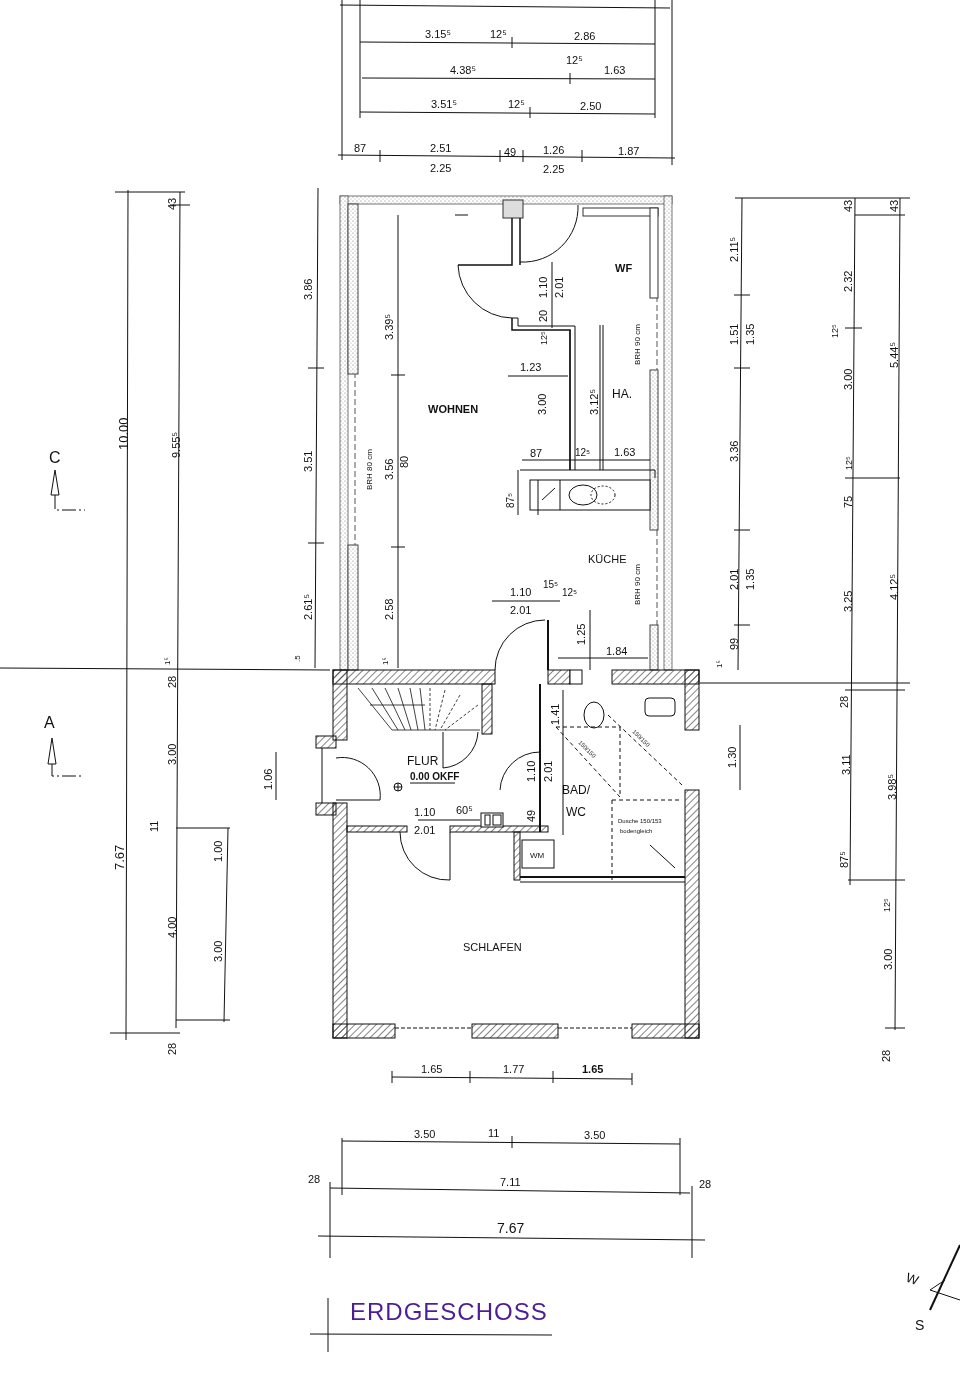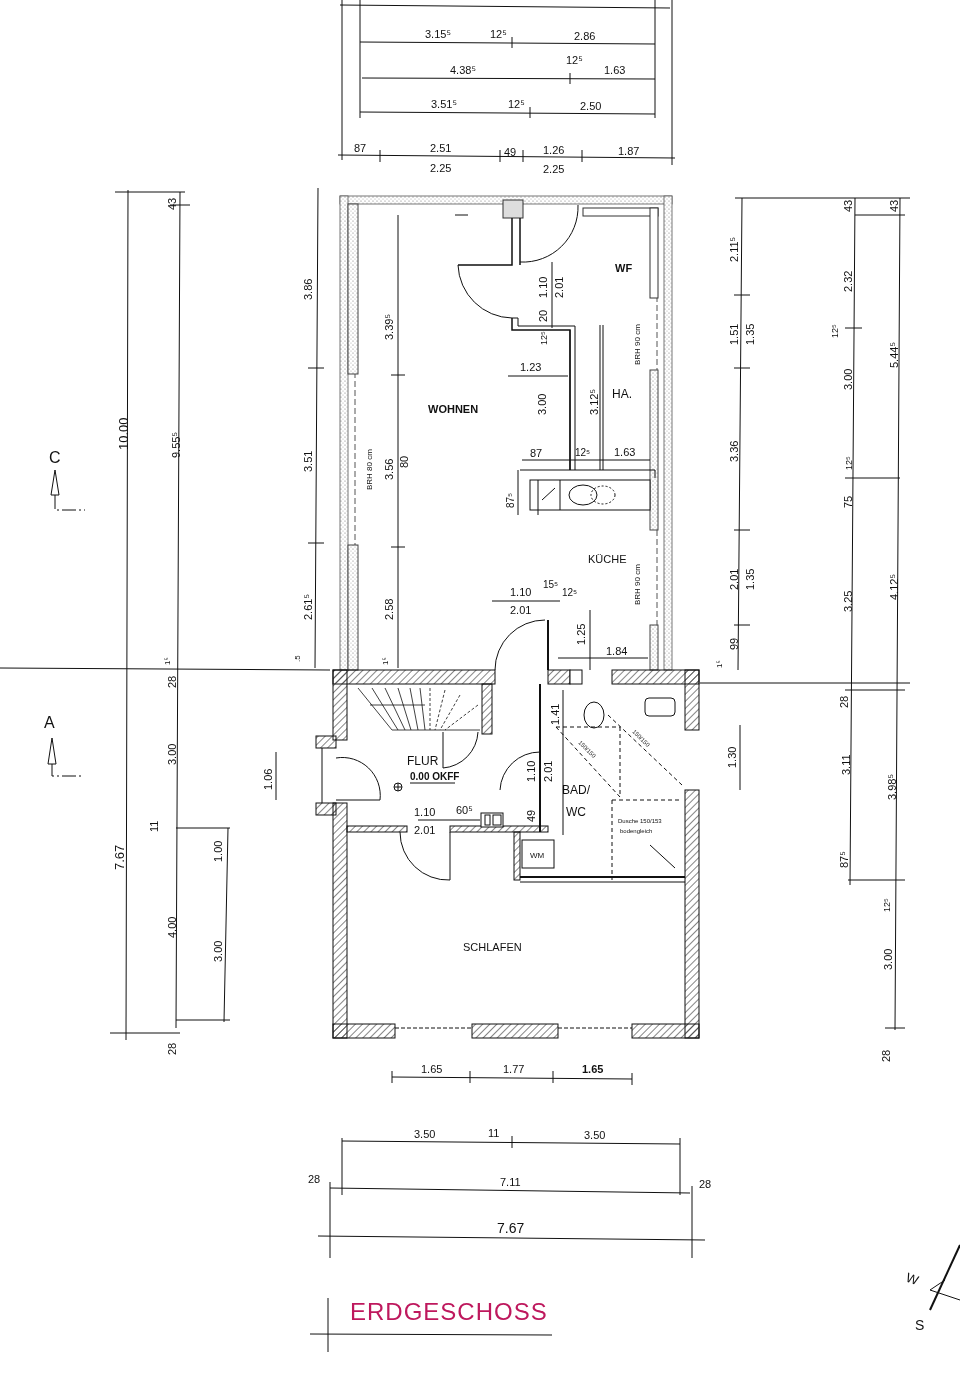--- a/index.html
+++ b/index.html
@@ -1,21 +1,21 @@
 <!DOCTYPE html>
 <html><head>
 <meta charset="utf-8">
 <style>
   html, body { margin:0; padding:0; background:#fff; }
   body { width:960px; height:1374px; position:relative; overflow:hidden; font-family:"Liberation Sans", sans-serif; color:#111; }
   svg { position:absolute; left:0; top:0; }
   .dim { font-family:"Liberation Sans Narrow","Liberation Sans", sans-serif; font-size:11px; fill:#111; }
   .room { font-family:"Liberation Sans", sans-serif; font-size:11px; font-weight:bold; fill:#111; }
   .small { font-size:8px; fill:#111; font-family:"Liberation Sans", sans-serif; }
-  .title-text { position:absolute; left:350px; top:1298px; font-size:24px; letter-spacing:1px; font-family:"Liberation Sans", sans-serif; color:#be185d; }
+  .title-text { position:absolute; left:350px; top:1298px; font-size:24px; letter-spacing:1px; font-family:"Liberation Sans", sans-serif; color:#4c1d95; }
   .sec-label { font-family:"Liberation Sans", sans-serif; font-size:16px; fill:#111; }
 </style>
 </head>
 <body>
 
 <svg width="960" height="1374" viewBox="0 0 960 1374">
   <defs>
     <pattern id="hatch" width="5" height="5" patternUnits="userSpaceOnUse" patternTransform="rotate(45)">
       <line x1="0" y1="0" x2="0" y2="5" stroke="#333" stroke-width="1.2"></line>
     </pattern>

